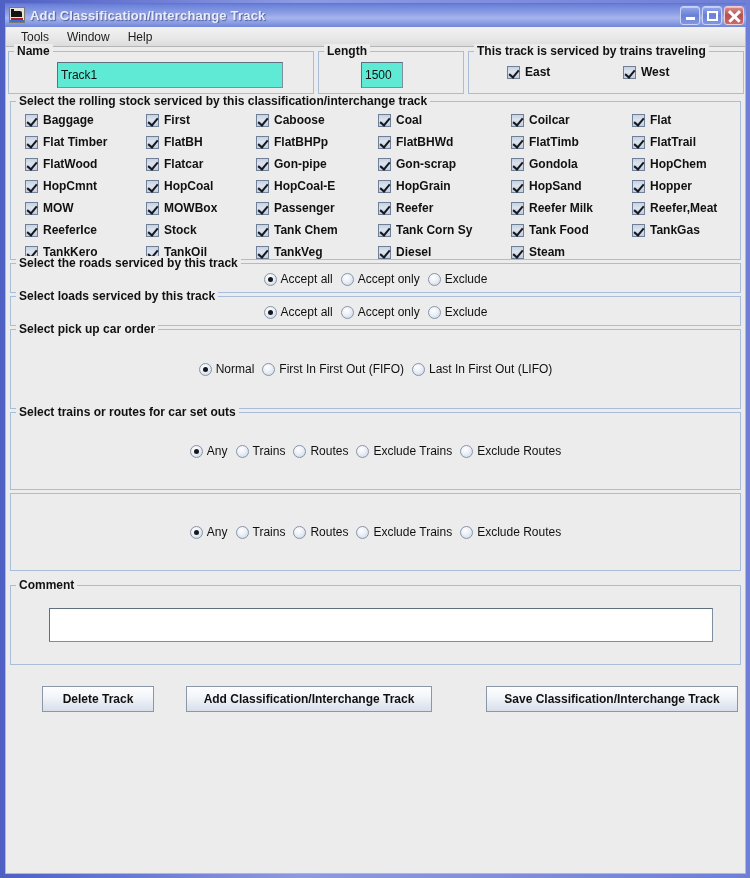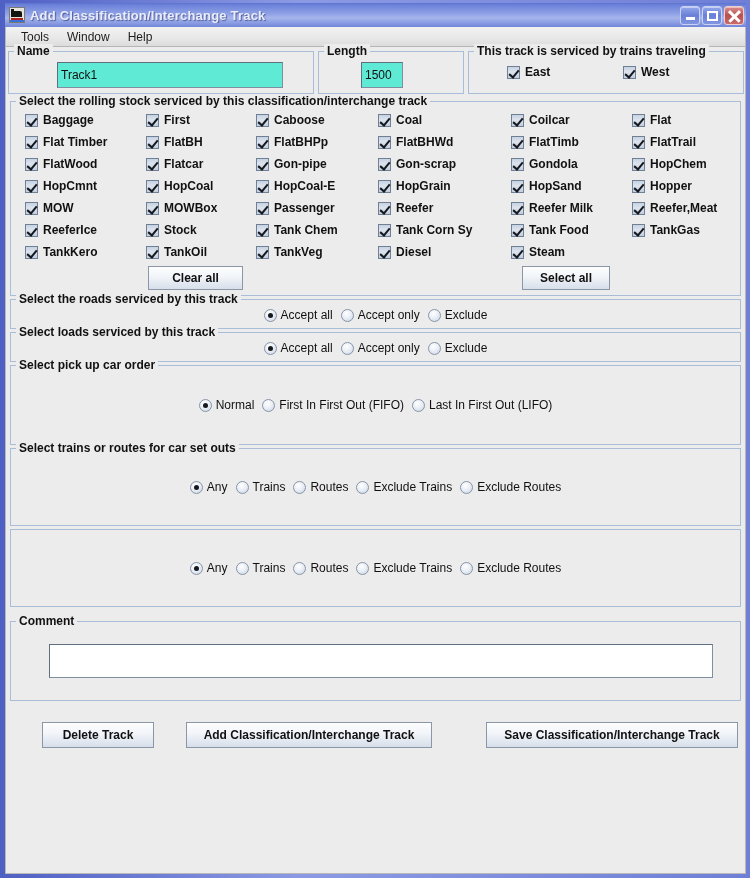--- a/index.html
+++ b/index.html
@@ -524,24 +524,20 @@
           </span>
           <span class="cb-wrap">
             <span class="cbox checked"></span>
             <span>Diesel</span>
           </span>
           <span class="cb-wrap">
             <span class="cbox checked"></span>
             <span>Steam</span>
           </span>
         </div>
-      <div class="btn-row">
-        <button class="btn btn-clear">Clear all</button>
-        <button class="btn btn-select">Select all</button>
-      </div>
     </div>
 
     <div class="group">
       <span class="legend">Select the roads serviced by this track</span>
       <div class="radio-row" id="roads-row">
           <span class="rb-wrap">
             <span class="radio sel"></span>
             <span>Accept all</span>
           </span>
           <span class="rb-wrap">

